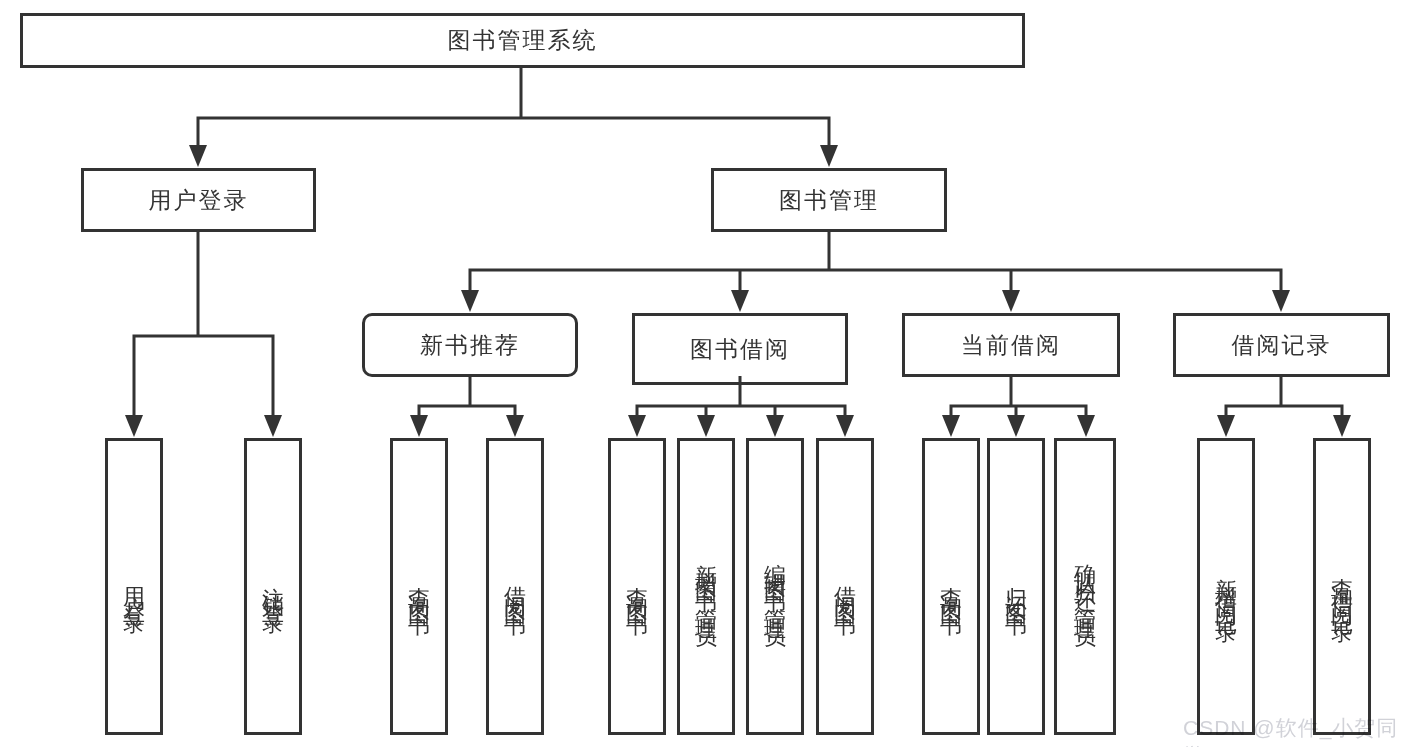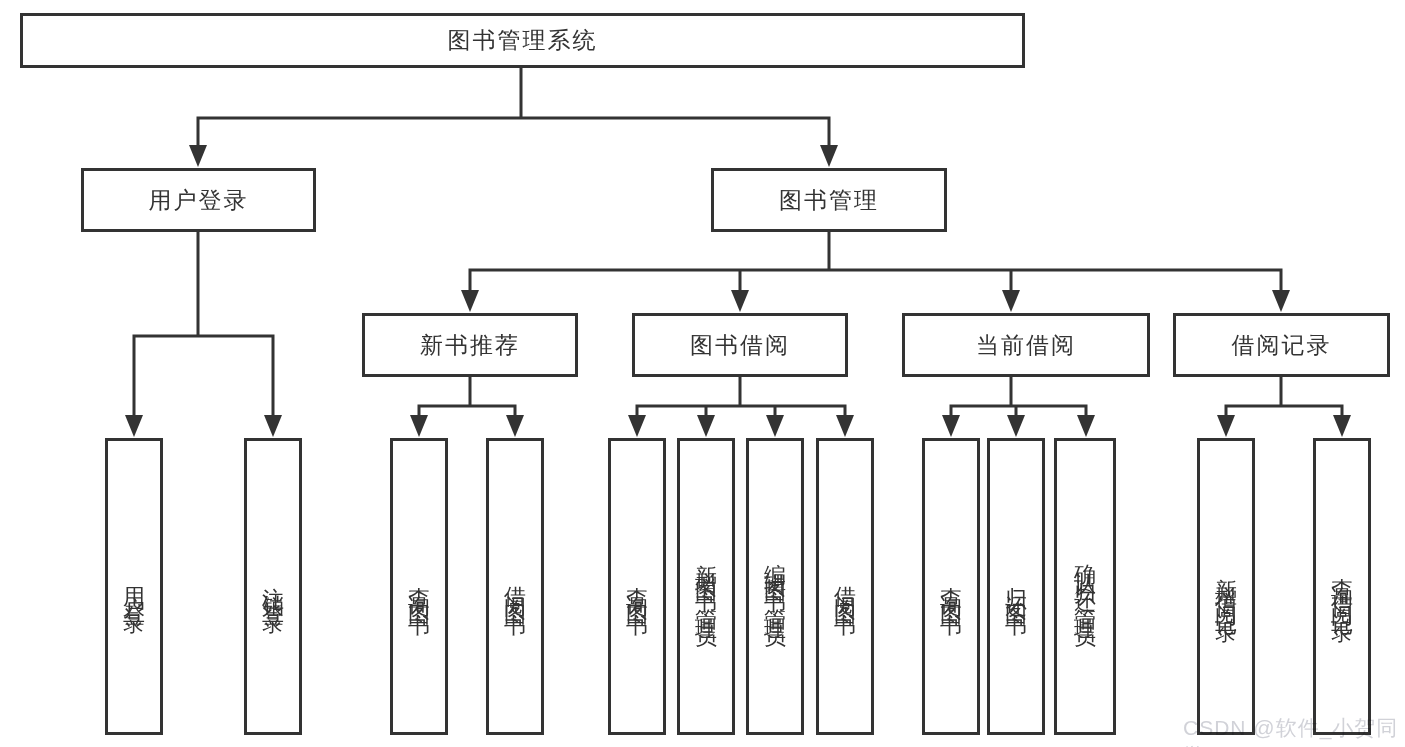--- a/index.html
+++ b/index.html
@@ -98,23 +98,23 @@
       </g>
     </svg>
 
   <div class="watermark" style="color: rgb(201, 202, 209);">CSDN @软件_小贺同学</div>
 
   <div class="node h" style="left:20px; top:13px; width:1005px; height:55px;">图书管理系统</div>
 
   <div class="node h" style="left:81px; top:168px; width:235px; height:64px;">用户登录</div>
   <div class="node h" style="left:711px; top:168px; width:236px; height:64px;font-family:Liberation Serif, serif;">图书管理</div>
 
-  <div class="node h" style="left:362px; top:313px; width:216px; height:64px;">新书推荐</div>
-  <div class="node h" style="left:632px; top:313px; width:216px; height:64px;text-align:right;">图书借阅</div>
-  <div class="node h" style="left:902px; top:313px; width:248px; height:64px;">当前借阅</div>
+  <div class="node h" style="left:362px; top:313px; width:216px; height:64px;border-radius:10px;">新书推荐</div>
+  <div class="node h" style="left:632px; top:313px; width:216px; height:72px;text-align:right;">图书借阅</div>
+  <div class="node h" style="left:902px; top:313px; width:218px; height:64px;">当前借阅</div>
   <div class="node h" style="left:1173px; top:313px; width:217px; height:64px;">借阅记录</div>
 
   <div class="node v" style="left:105px; top:438px; width:58px; height:297px;">用户登录</div>
   <div class="node v" style="left:244px; top:438px; width:58px; height:297px;">注销登录</div>
 
   <div class="node v" style="left:390px; top:438px; width:58px; height:297px;">查询图书</div>
   <div class="node v" style="left:486px; top:438px; width:58px; height:297px;">借阅图书</div>
 
   <div class="node v" style="left:608px; top:438px; width:58px; height:297px;">查询图书</div>
   <div class="node v" style="left:677px; top:438px; width:58px; height:297px;">新增图书（管理员）</div>

